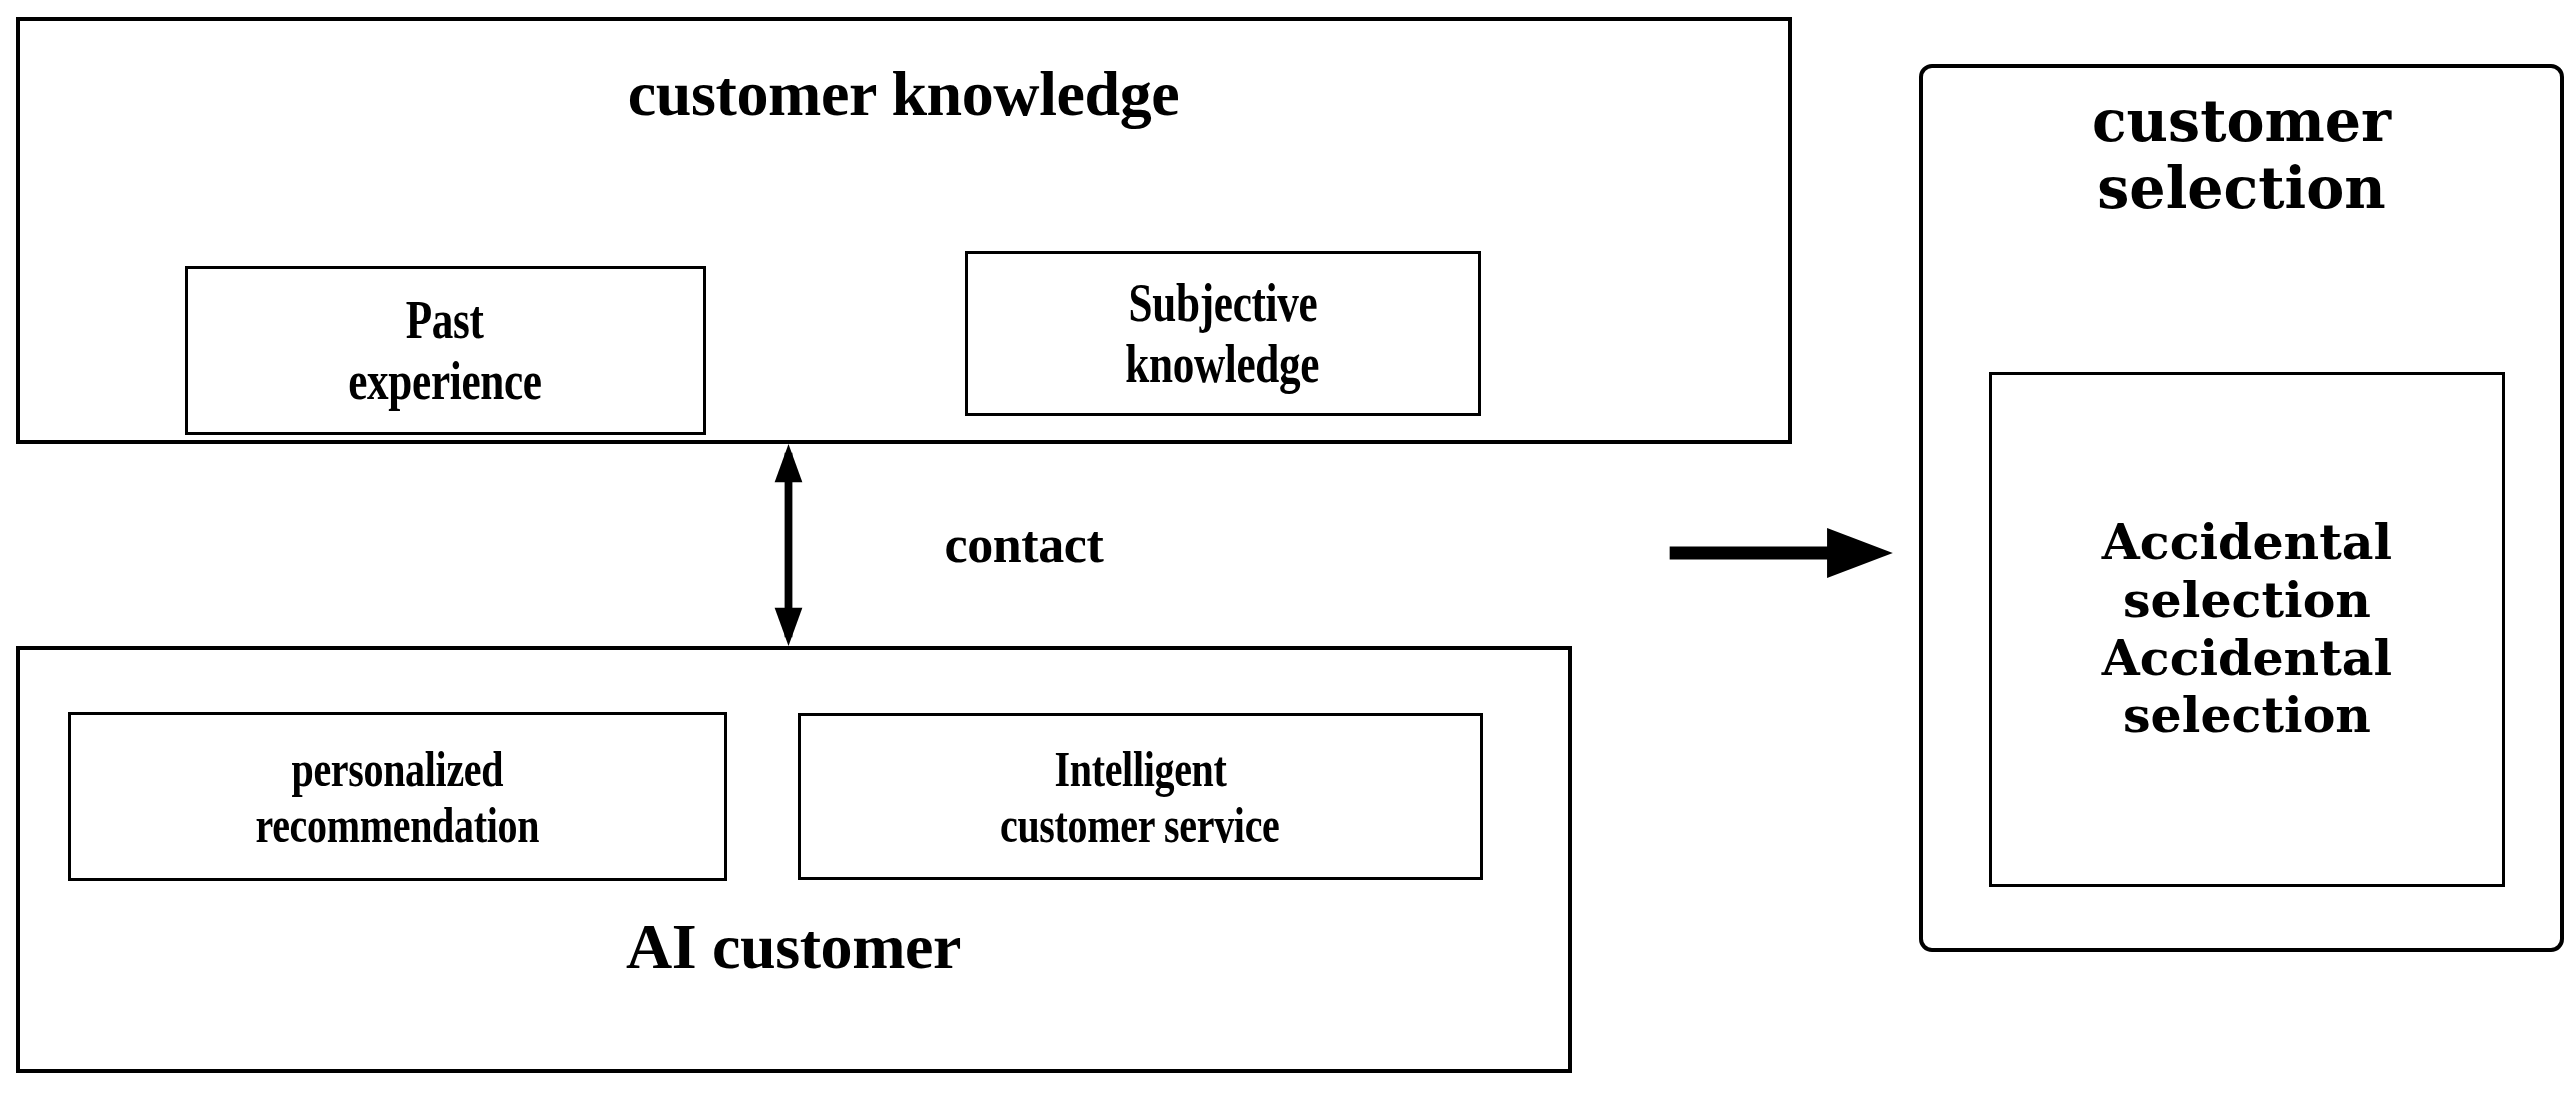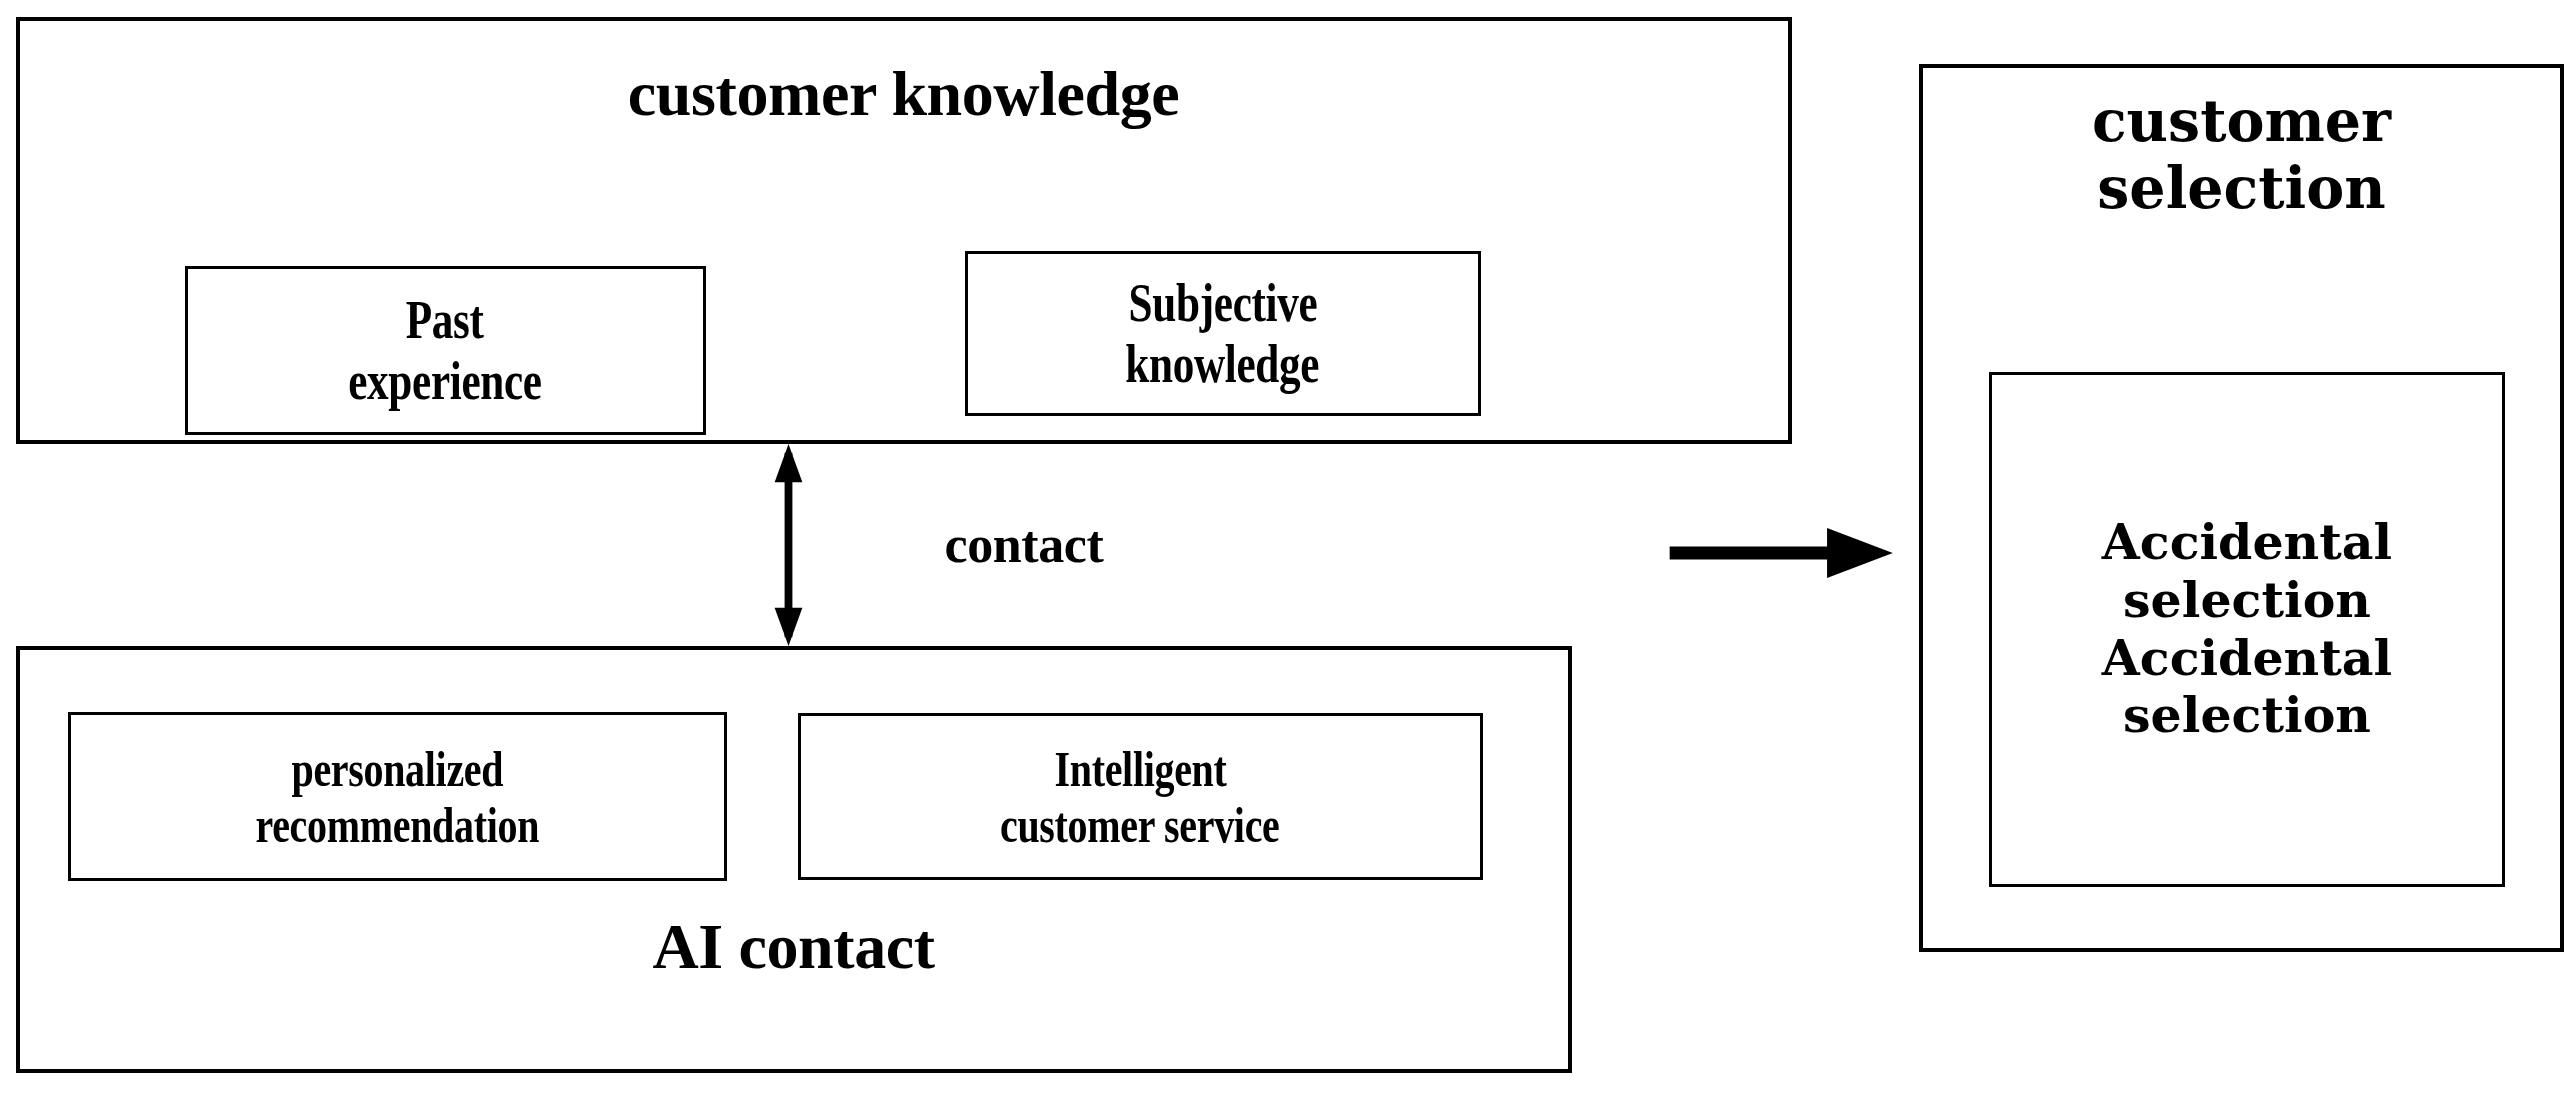--- a/index.html
+++ b/index.html
@@ -105,21 +105,21 @@
   
   #flow-arrow {
     position: absolute;
     left: 1666px;
     top: 521px;
     width: 227px;
     height: 64px;
   }
 
   
-  #selection-panel       { left: 1919px; top: 64px;  width: 645px;  height: 888px; }
+  #selection-panel       { left: 1919px; top: 64px;  width: 645px;  height: 888px; border-radius: 13px; }
   #selection-title {
     position: absolute;
     left: 0; right: 0;
     top: 19px;
     text-align: center;
     font-size: 57px;
     line-height: 1.12;
   }
   #selection-inner-box   { left: 66px;  top: 304px;  width: 516px;  height: 515px; }
   #selection-inner-box .wide { font-size: 49px; text-align: center; }
@@ -172,21 +172,21 @@
     </div>
 
     <div class="inner-box" id="recommendation-box">
       <div class="cond-wrap">
         <span class="cond box-line-38">personalized</span>
         <span class="cond box-line-38">recommendation</span>
       </div>
     </div>
 
     <div class="panel-title-top" id="ai-title">
-      <span class="cond">AI contact</span>
+      <span class="cond">AI customer</span>
     </div>
   </div>
 
   <div id="flow-arrow">
     <svg width="227" height="64" viewBox="0 0 262 74" xmlns="http://www.w3.org/2000/svg">
       <line x1="4" y1="37" x2="195" y2="37" stroke="#000000" stroke-width="15"></line>
       <polygon points="262,37 186,8 186,66" fill="#000000"></polygon>
     </svg>
   </div>
 

